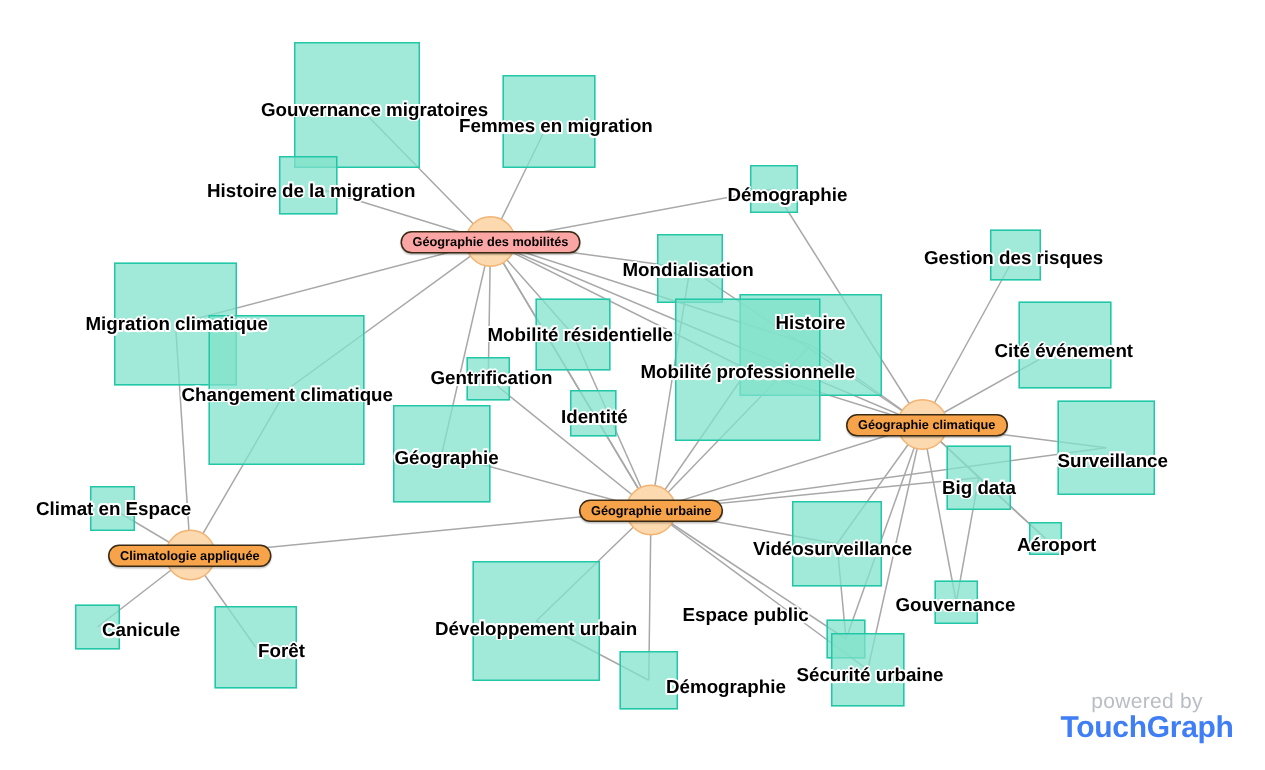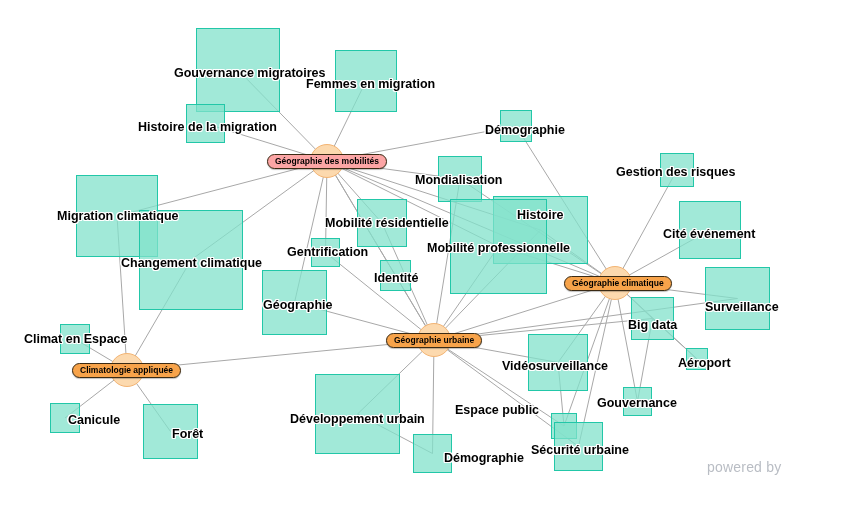--- a/index.html
+++ b/index.html
@@ -209,15 +209,16 @@
       <div class="node-label" style="left: 32px; top: 414px; padding-left: 36px;">Canicule</div>
       <div class="node-label" style="left: 155px; top: 428px; padding-left: 17px;">Forêt</div>
       <div class="hub-pill" style="background: #fca5a5; left: 267px; top: 154px; visibility: visible;">Géographie des mobilités</div>
       <div class="hub-pill" style="background: rgb(247, 163, 74); left: 564px; top: 276px; visibility: visible;">Géographie climatique</div>
       <div class="hub-pill" style="background: rgb(247, 163, 74); left: 386px; top: 333px; visibility: visible;">Géographie urbaine</div>
       <div class="hub-pill" style="background: rgb(247, 163, 74); left: 72px; top: 363px; visibility: visible;">Climatologie appliquée</div>
     </div>
 
   <div id="watermark" style="left: 707px; top: 460px;">
     <span class="wm-top" style="color: rgb(185, 189, 196);">powered by</span>
+    <span class="wm-brand" style="color: rgb(63, 126, 245);">TouchGraph</span>
   </div>
 
 </div>
 
 </body></html>

